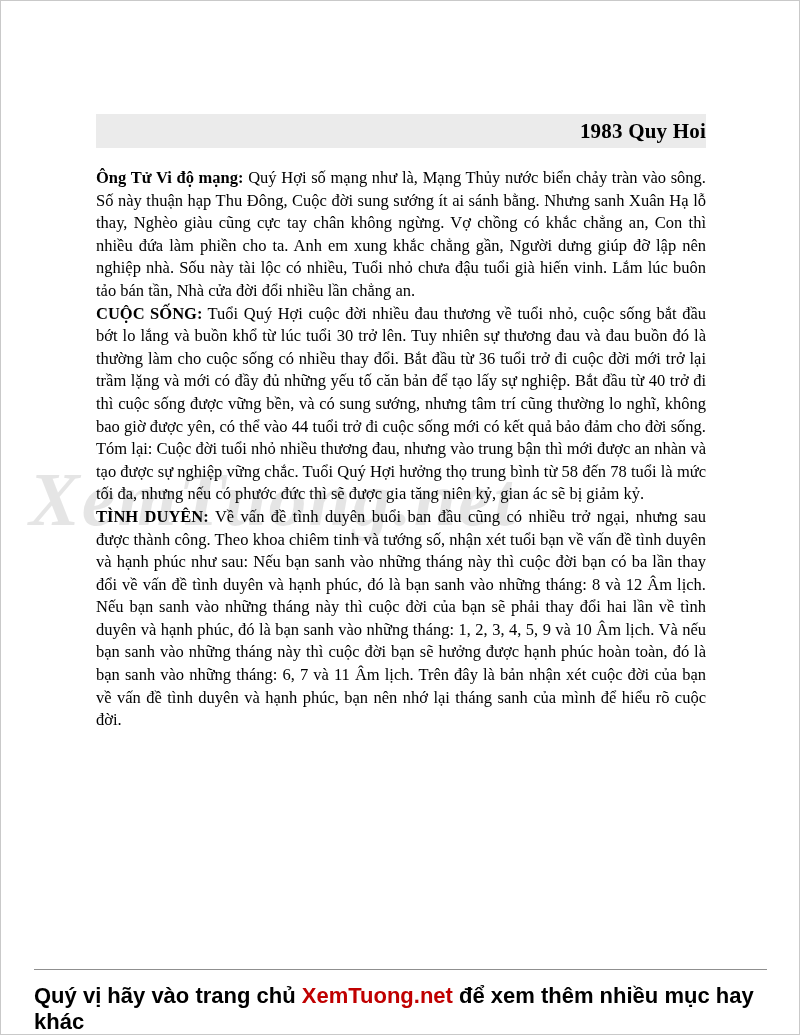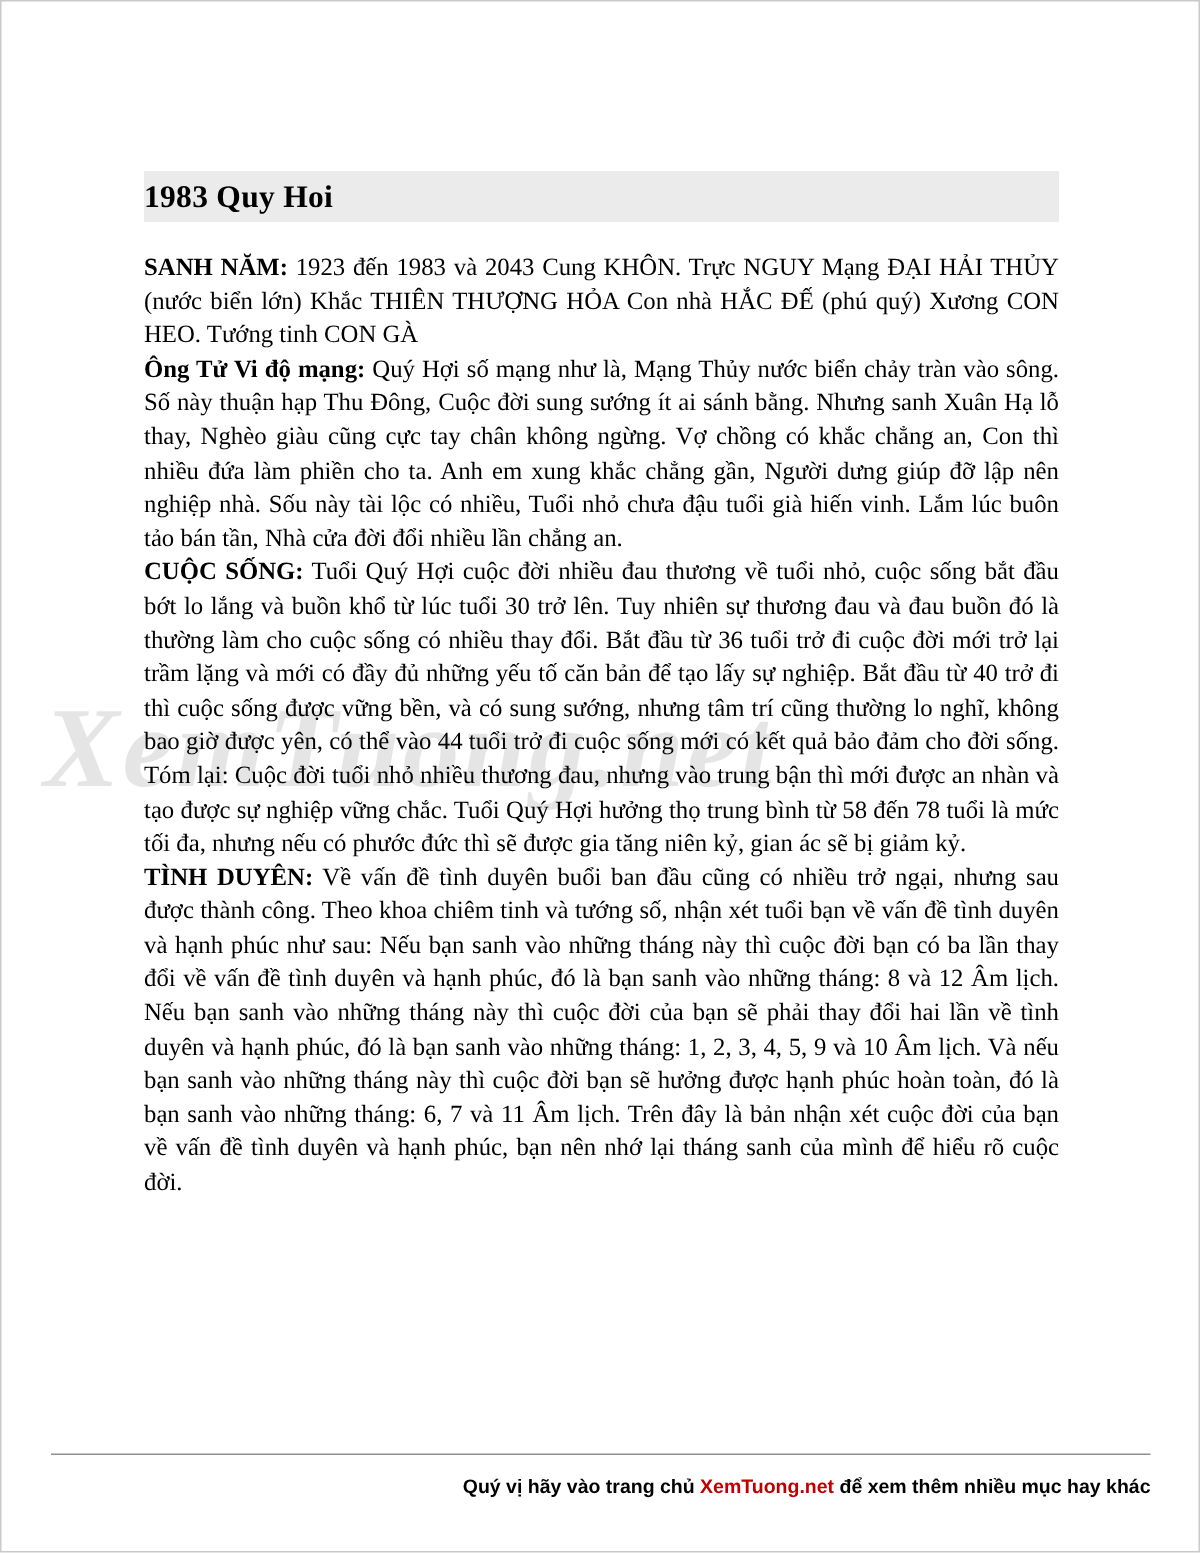--- a/index.html
+++ b/index.html
@@ -27,21 +27,21 @@
   .content {
     position: absolute;
     left: 95px;
     top: 113px;
     width: 610px;
   }
   .title-bar {
     background: #ebebeb;
     height: 34px;
     line-height: 34px;
-    text-align: left;
+    text-align: right;
     font-weight: bold;
     font-size: 21px;
     font-family: "Liberation Serif", serif;
     letter-spacing: 0.2px;
   }
   .body-text {
     margin-top: 19px;
     font-size: 16.5px;
     line-height: 22.6px;
     text-align: justify;
@@ -73,42 +73,41 @@
     top: 968px;
     width: 733px;
     height: 1px;
     background: #8f8f8f;
   }
   .footer {
     position: absolute;
     left: 33px;
     top: 982px;
     width: 733px;
-    text-align: right;
-    font-size: 13px;
+    text-align: left;
+    font-size: 22px;
     font-weight: bold;
     font-family: "Liberation Sans", sans-serif;
   }
   .footer .brand {
     color: #c00000;
   }
 </style>
 </head>
 <body>
 
 <div class="page">
 
   <div class="watermark">XemTuong.net</div>
 
   <div class="content">
 
     <div class="title-bar">1983 Quy Hoi</div>
 
     <div class="body-text">
-      <p class="para"><span class="lead">SANH NĂM:</span><span> 1923 đến 1983 và 2043 Cung KHÔN. Trực NGUY Mạng ĐẠI HẢI THỦY (nước biển lớn) Khắc THIÊN THƯỢNG HỎA Con nhà HẮC ĐẾ (phú quý) Xương CON HEO. Tướng tinh CON GÀ</span></p>
       <p class="para"><span class="lead">Ông Tử Vi độ mạng:</span><span> Quý Hợi số mạng như là, Mạng Thủy nước biển chảy tràn vào sông. Số này thuận hạp Thu Đông, Cuộc đời sung sướng ít ai sánh bằng. Nhưng sanh Xuân Hạ lỗ thay, Nghèo giàu cũng cực tay chân không ngừng. Vợ chồng có khắc chẳng an, Con thì nhiều đứa làm phiền cho ta. Anh em xung khắc chẳng gần, Người dưng giúp đỡ lập nên nghiệp nhà. Sốu này tài lộc có nhiều, Tuổi nhỏ chưa đậu tuổi già hiến vinh. Lắm lúc buôn tảo bán tần, Nhà cửa đời đổi nhiều lần chẳng an.</span></p>
       <p class="para"><span class="lead">CUỘC SỐNG:</span><span> Tuổi Quý Hợi cuộc đời nhiều đau thương về tuổi nhỏ, cuộc sống bắt đầu bớt lo lắng và buồn khổ từ lúc tuổi 30 trở lên. Tuy nhiên sự thương đau và đau buồn đó là thường làm cho cuộc sống có nhiều thay đổi. Bắt đầu từ 36 tuổi trở đi cuộc đời mới trở lại trầm lặng và mới có đầy đủ những yếu tố căn bản để tạo lấy sự nghiệp. Bắt đầu từ 40 trở đi thì cuộc sống được vững bền, và có sung sướng, nhưng tâm trí cũng thường lo nghĩ, không bao giờ được yên, có thể vào 44 tuổi trở đi cuộc sống mới có kết quả bảo đảm cho đời sống. Tóm lại: Cuộc đời tuổi nhỏ nhiều thương đau, nhưng vào trung bận thì mới được an nhàn và tạo được sự nghiệp vững chắc. Tuổi Quý Hợi hưởng thọ trung bình từ 58 đến 78 tuổi là mức tối đa, nhưng nếu có phước đức thì sẽ được gia tăng niên kỷ, gian ác sẽ bị giảm kỷ.</span></p>
       <p class="para"><span class="lead">TÌNH DUYÊN:</span><span> Về vấn đề tình duyên buổi ban đầu cũng có nhiều trở ngại, nhưng sau được thành công. Theo khoa chiêm tinh và tướng số, nhận xét tuổi bạn về vấn đề tình duyên và hạnh phúc như sau: Nếu bạn sanh vào những tháng này thì cuộc đời bạn có ba lần thay đổi về vấn đề tình duyên và hạnh phúc, đó là bạn sanh vào những tháng: 8 và 12 Âm lịch. Nếu bạn sanh vào những tháng này thì cuộc đời của bạn sẽ phải thay đổi hai lần về tình duyên và hạnh phúc, đó là bạn sanh vào những tháng: 1, 2, 3, 4, 5, 9 và 10 Âm lịch. Và nếu bạn sanh vào những tháng này thì cuộc đời bạn sẽ hưởng được hạnh phúc hoàn toàn, đó là bạn sanh vào những tháng: 6, 7 và 11 Âm lịch. Trên đây là bản nhận xét cuộc đời của bạn về vấn đề tình duyên và hạnh phúc, bạn nên nhớ lại tháng sanh của mình để hiểu rõ cuộc đời.</span></p>
     </div>
 
   </div>
 
   <div class="footer-rule"></div>
 
   <div class="footer">

